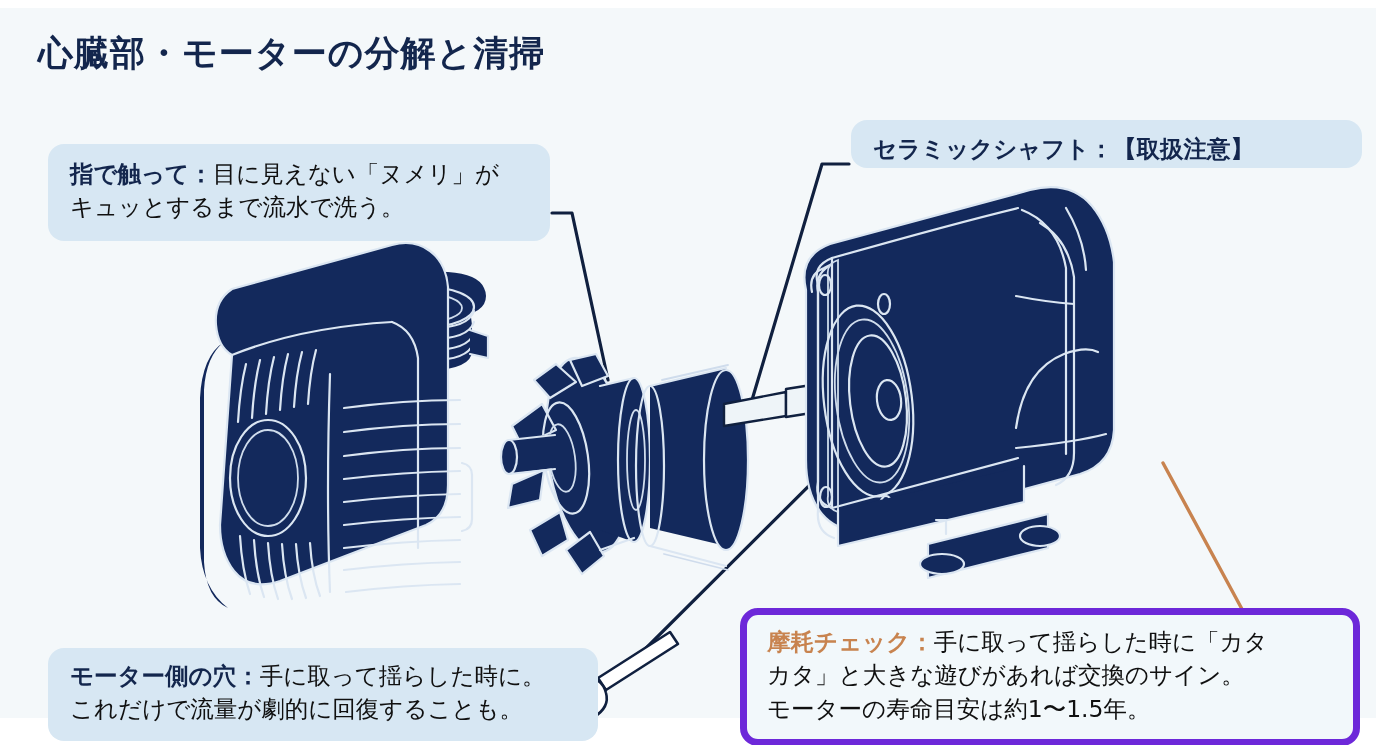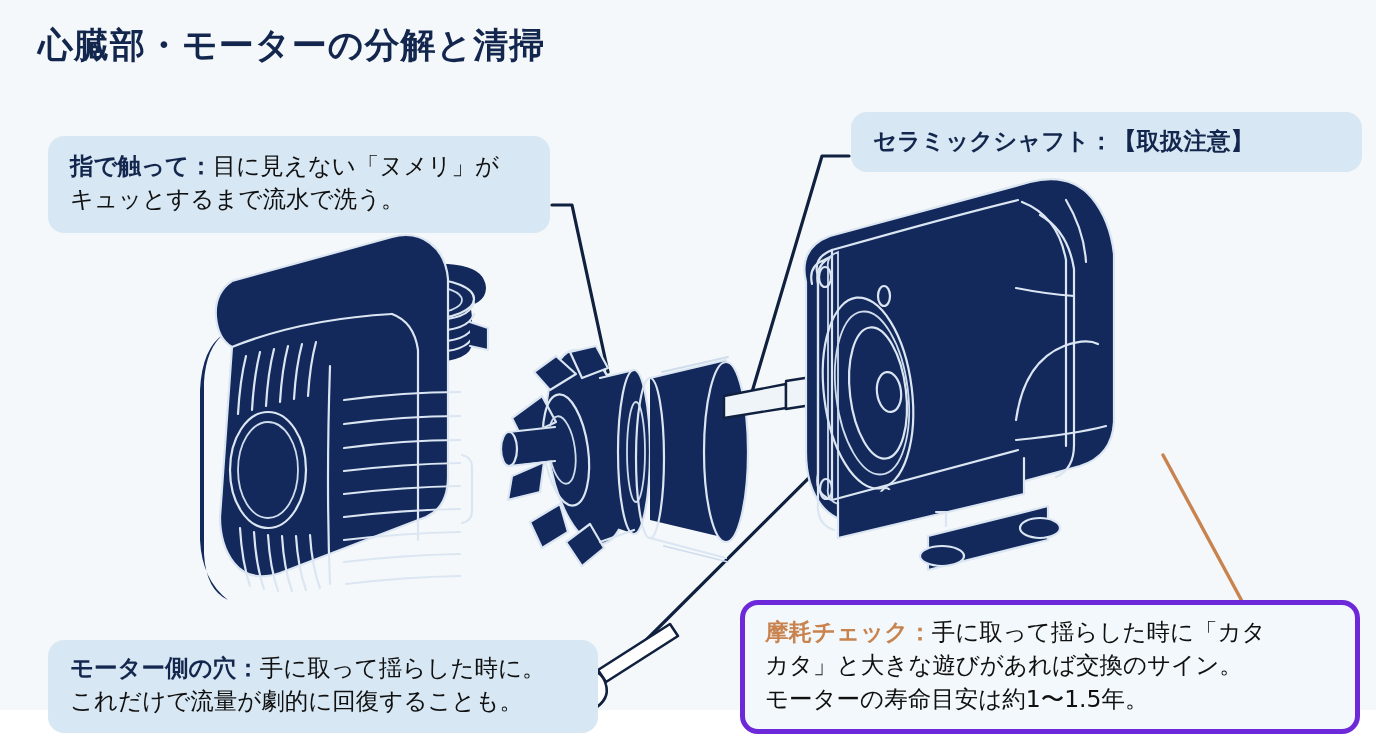--- a/index.html
+++ b/index.html
@@ -10,20 +10,21 @@
     width: 1376px;
     height: 745px;
     overflow: hidden;
     font-family: "DejaVu Sans", "Liberation Sans", sans-serif;
   }
   #canvas {
     position: relative;
     width: 1376px;
     height: 710px;
     background: #f4f8fa;
+    margin-top: 8px;
   }
 
   
   #page-title {
     position: absolute;
     left: 38px;
     top: 24px;
     font-size: 35px;
     font-weight: bold;
     color: #13264d;
@@ -52,39 +53,39 @@
   .callout .line {
     white-space: nowrap;
     line-height: 1.42;
   }
   .callout .lead {
     font-weight: bold;
     color: #13264d;
   }
   .callout.orange {
     background: #f2f8fb;
-    border: 5px solid #6d28d9;
+    border: 7px solid #6d28d9;
     border-radius: 18px;
   }
   .callout.orange .lead {
     color: #c8834f;
   }
 
   #callout-impeller {
     left: 48px;
     top: 136px;
     width: 502px;
     padding: 14px 20px 16px 22px;
     font-size: 23.5px;
   }
   #callout-shaft {
     left: 851px;
     top: 112px;
     width: 511px;
-    padding: 13px 18px 14px 22px;
+    padding: 13px 18px 2px 22px;
     font-size: 23.5px;
   }
   #callout-hole {
     left: 48px;
     top: 640px;
     width: 550px;
     padding: 12px 18px 14px 22px;
     font-size: 23.5px;
   }
   #callout-wear {

